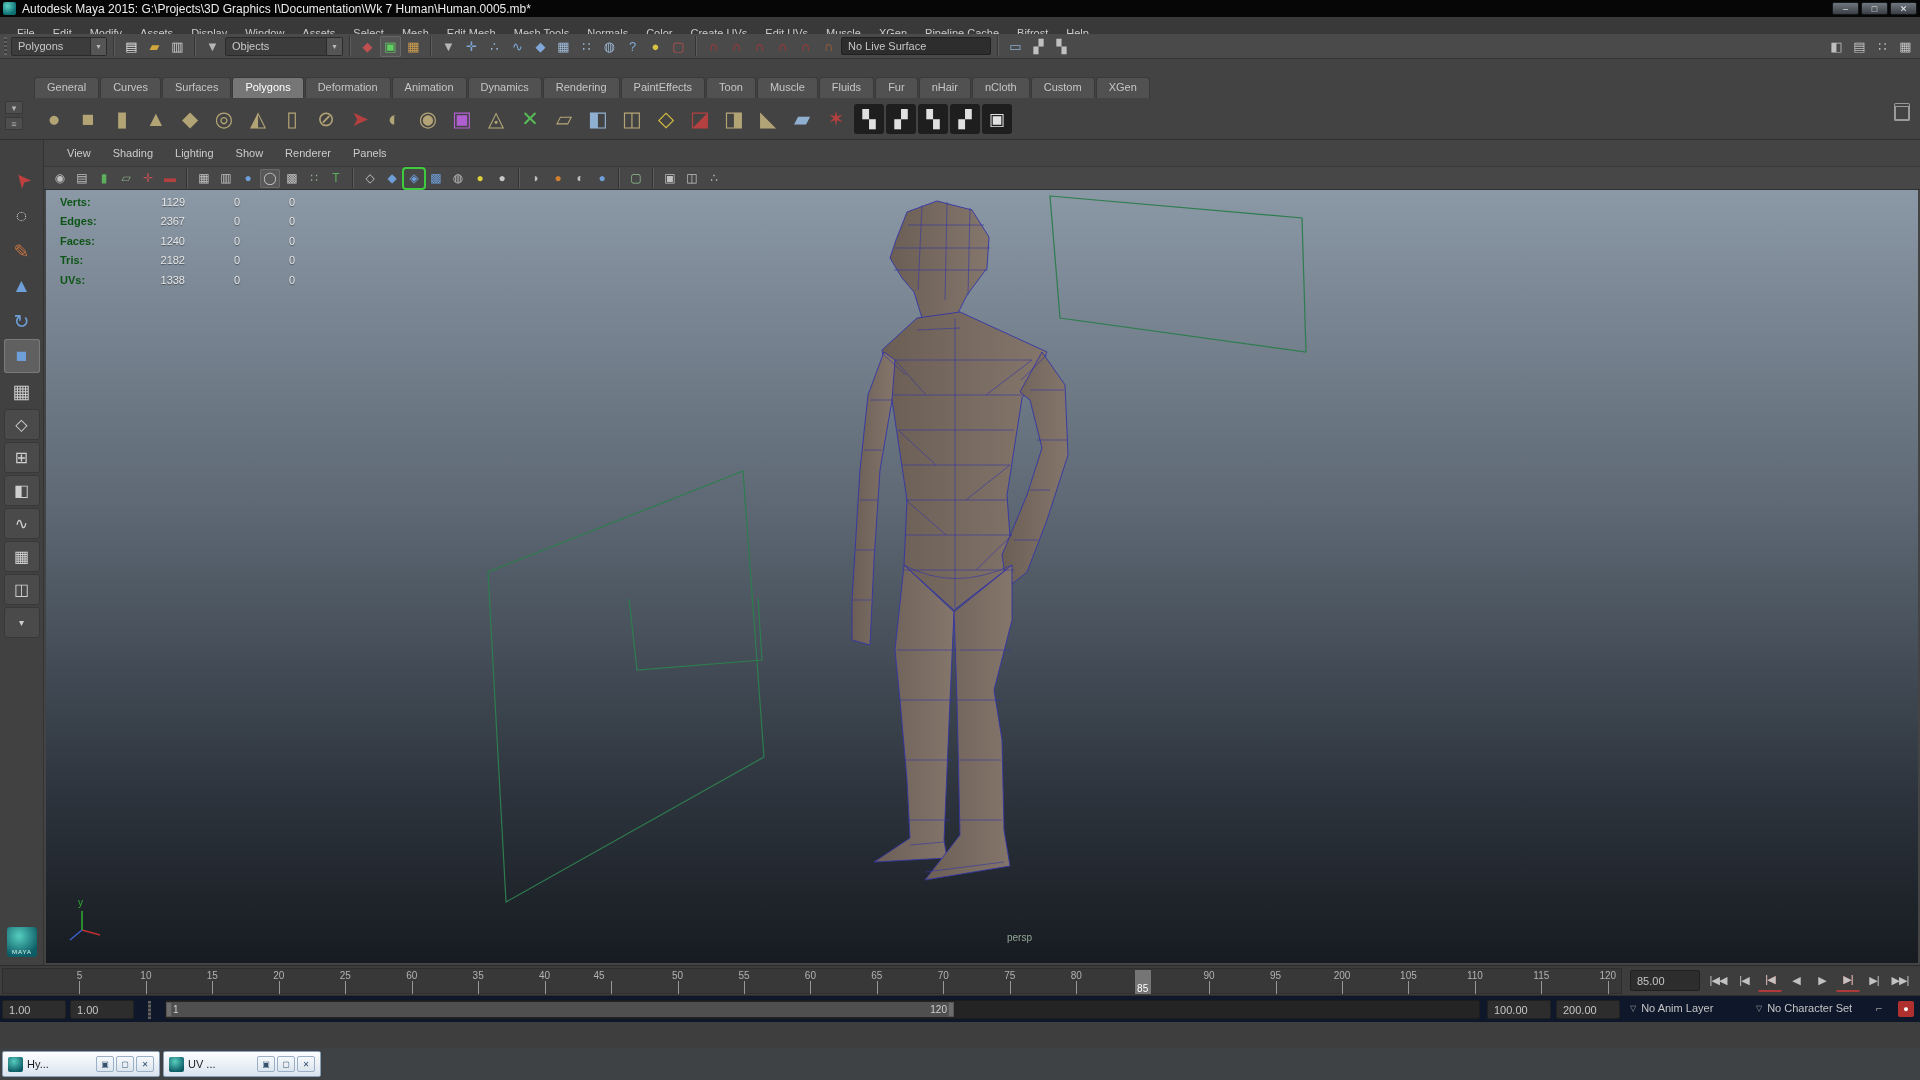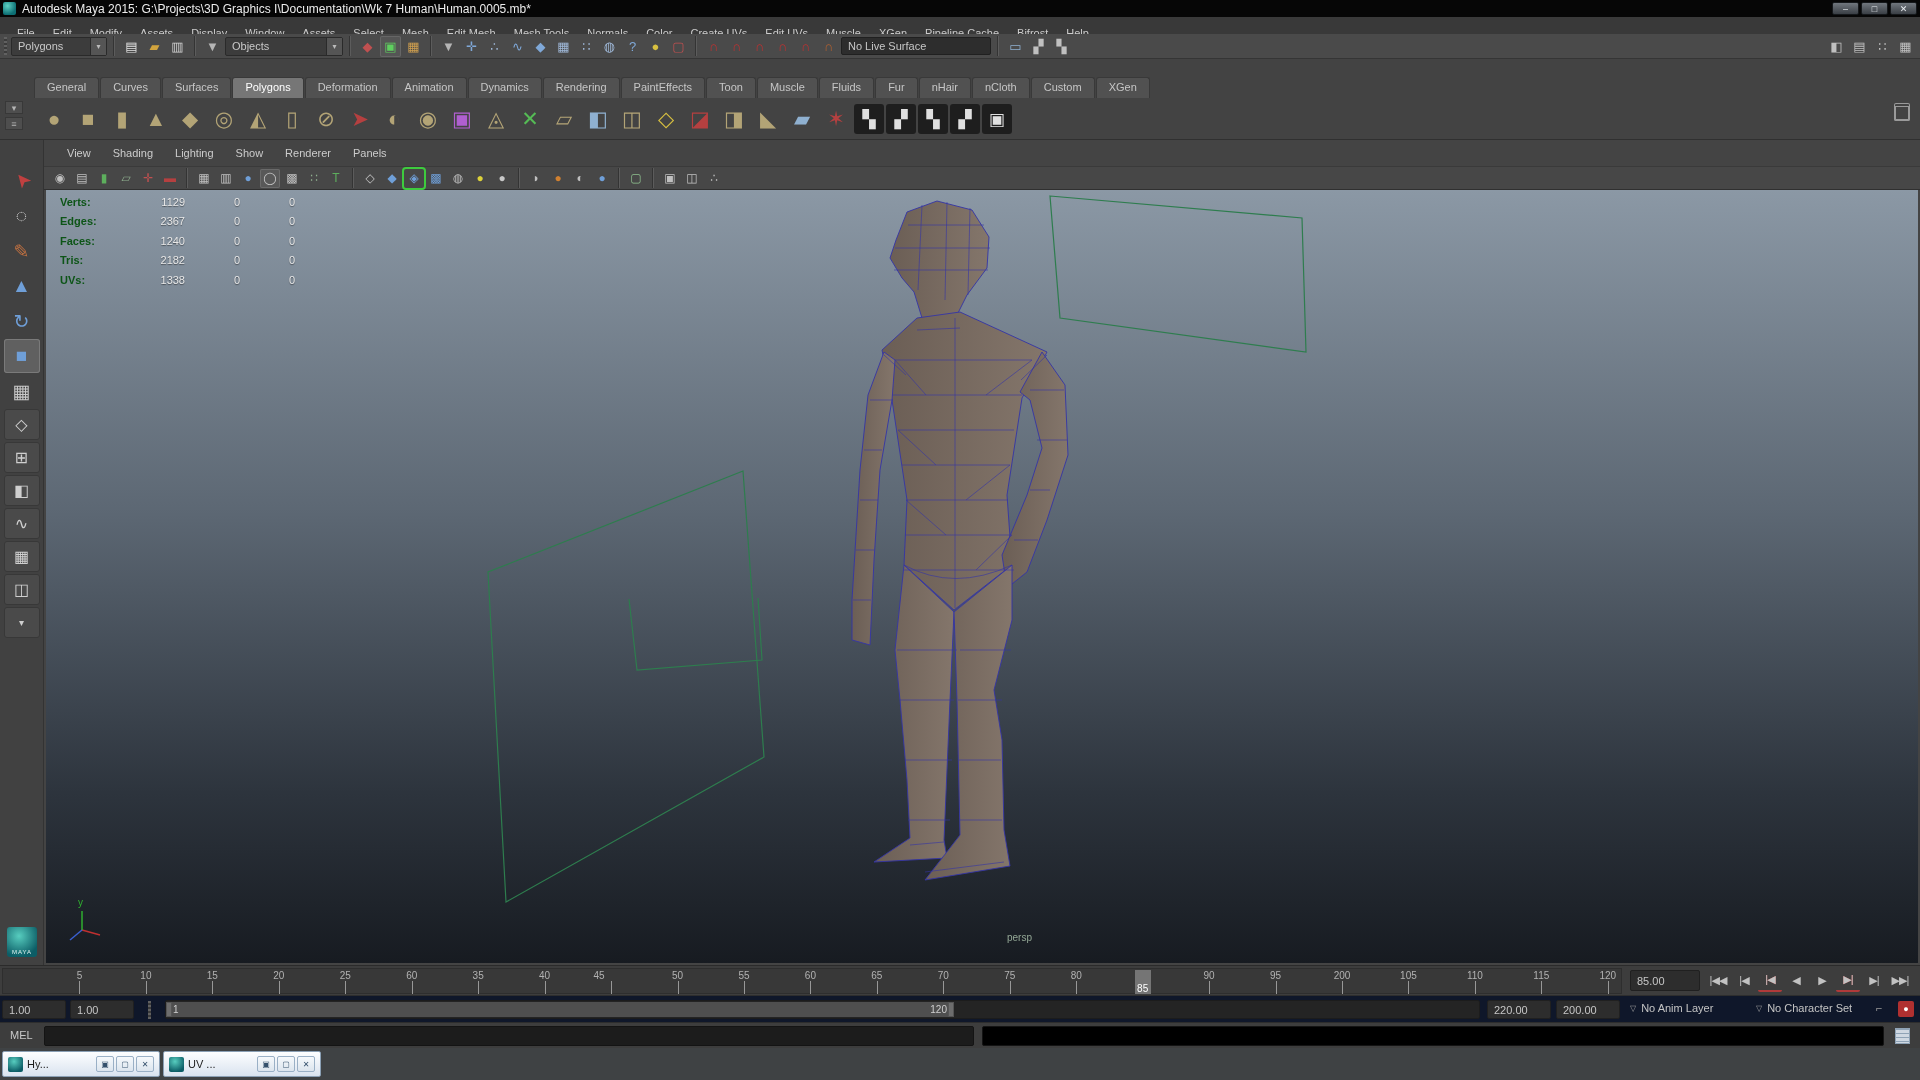--- a/index.html
+++ b/index.html
@@ -461,40 +461,34 @@
     <div class="field rfield" style="left:70px;width:64px;">1.00</div>
     <div class="grip" style="position:absolute;left:146px;top:5px;"></div>
     <div id="range-track">
       <div id="range-inner">
         <span>1</span>
         <span>120</span>
         <span class="rs-handle" style="left:-1px;"></span>
         <span class="rs-handle" style="right:-1px;left:auto;"></span>
       </div>
     </div>
-    <div class="field rfield" style="left:1487px;width:64px;">220.00</div>
+    <div class="field rfield" style="left:1487px;width:64px;">100.00</div>
     <div class="field rfield" style="left:1556px;width:64px;">200.00</div>
     <div class="dd-label" style="left:1630px;">
       <span class="tri">▽</span>
       <span>No Anim Layer</span>
     </div>
     <div class="dd-label" style="left:1756px;">
       <span class="tri">▽</span>
       <span>No Character Set</span>
     </div>
     <div class="dd-label" style="left:1876px;color:#9a9a9a;">⌐</div>
     <div class="dd-label" style="left:1898px;top:5px;width:16px;height:16px;background:#b03030;border-radius:2px;justify-content:center;color:#fff;font-size:9px;">●</div>
   </div>
 
-  <div id="commandline">
-    <span id="mel-label">MEL</span>
-    <div id="mel-input"></div>
-    <div id="mel-output"></div>
-    <div id="script-editor-icon"></div>
-  </div>
 
   <div id="taskbar">
       <span class="tbtn" style="left: 2px; width: 158px;">
         <span class="tmaya"></span>
         <span>Hy...</span>
         <span style="margin-left: auto; display: flex; gap: 2px;">
           <span class="mini">▣</span>
           <span class="mini">▢</span>
           <span class="mini">✕</span>
         </span>

